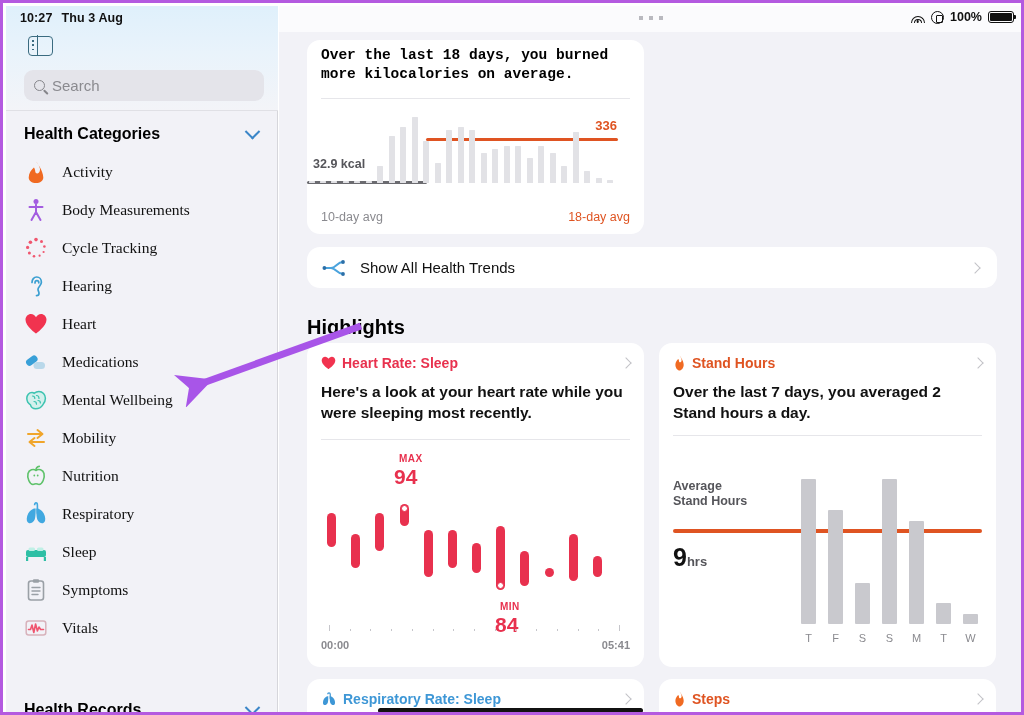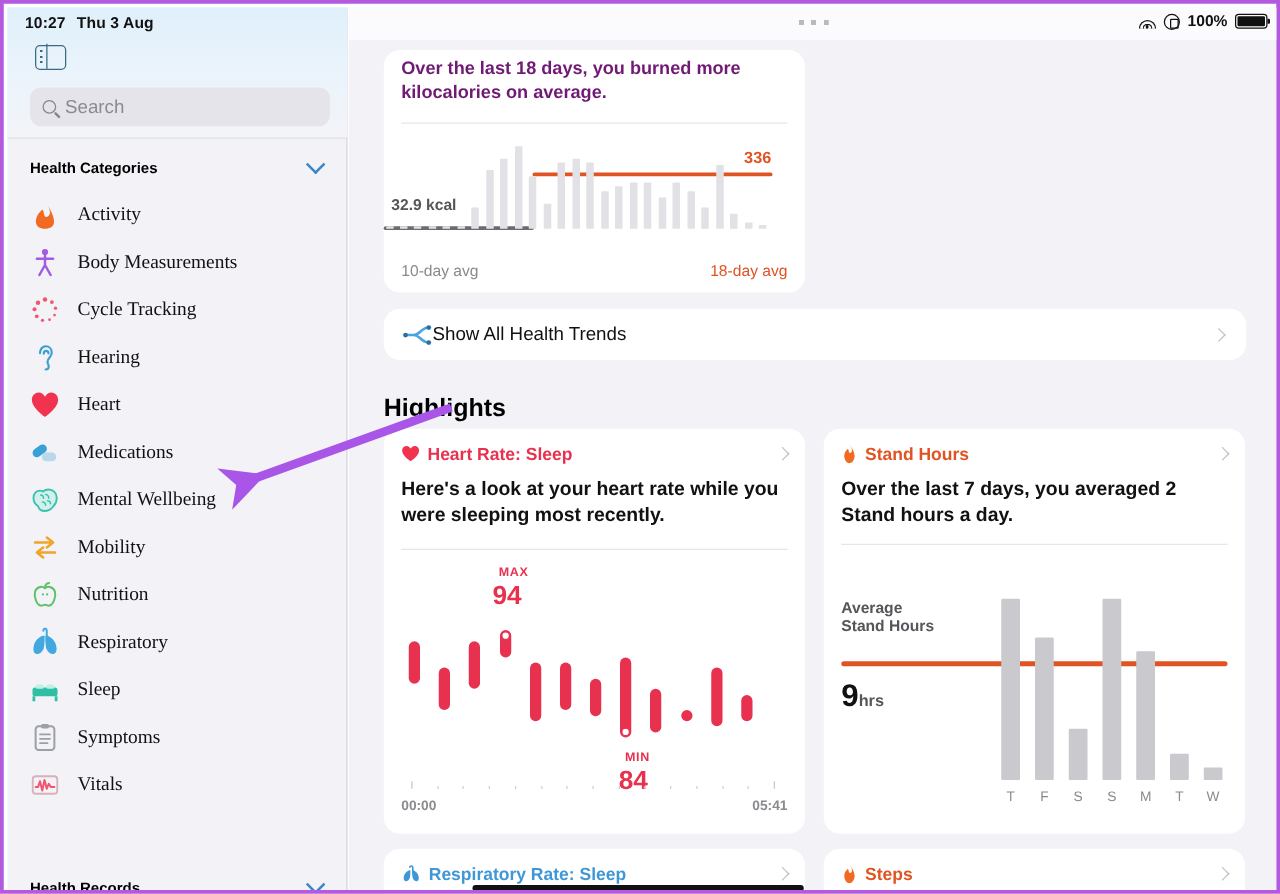--- a/index.html
+++ b/index.html
@@ -67,21 +67,21 @@
   #search-box .mag::after {
     content:""; position:absolute; right:-4px; bottom:-3px;
     width: 5.5px; height: 1.7px; background:#86868b;
     transform: rotate(45deg); border-radius: 1px;
   }
   #search-placeholder { font-size: 15px; color: #8a8a8f; }
 
   .sb-section-head {
     display: flex; align-items: center; justify-content: space-between;
     padding: 0 20px 0 18px;
-    font-size: 12px; font-weight: bold; color: #000;
+    font-size: 16px; font-weight: bold; color: #000;
   }
   #cat-head { position: absolute; left: 0; top: 114px; width: 272px; height: 28px; }
   #rec-head { position: absolute; left: 0; top: 690px; width: 272px; height: 28px; }
   .chevd {
     width: 11px; height: 11px; border-right: 2px solid #3b86c8; border-bottom: 2px solid #3b86c8;
     transform: rotate(45deg) translate(-2px,-2px); cursor: pointer;
   }
 
   #cat-list { position: absolute; left: 0; top: 147px; width: 272px; }
   .cat-item {
@@ -135,41 +135,41 @@
   #scroll-area { position: absolute; left:0; top: 0; width: 745px; height: 709px; }
 
   .card {
     position: absolute; background: #fff; border-radius: 13px;
   }
 
   
   #trend-card { left: 28px; top: 34px; width: 337px; height: 194px; }
   #trend-text {
     position:absolute; left:14px; top: 6px; width: 300px;
-    font-size: 14.5px; font-weight: bold; color:#701a75; line-height:19px;
+    font-size: 14.5px; font-weight: bold; color:#000000; line-height:19px;font-family:Liberation Mono, monospace;
   }
   #trend-divider { position:absolute; left:14px; top:58px; width: 309px; height:1px; background:#e6e6ea;}
   #trend-chart { position:absolute; left:0; top:70px; width: 310px; height: 95px; }
   #trend-chart .bar { position:absolute; bottom: 22px; width: 6px; background:#e2e2e6; border-radius:0.5px;}
   #trend-chart .avg18 { position:absolute; left:119px; top: 28px; width: 192px; height:3.4px;
     background:#df5422; border-radius:2px; }
   #trend-chart .avg10 { position:absolute; left:0px; top: 71px; width: 120px; height:3.4px;
     background:#6b6b70; border-radius:2px; }
   #trend-chart .lbl-336 { position:absolute; right:0px; top: 8px; font-size:13px; font-weight:bold; color:#df5422;}
   #trend-chart .lbl-kcal { position:absolute; left:6px; top: 47px; font-size:12.5px; font-weight:bold; color:#55555a;}
   #trend-foot-l { position:absolute; left:14px; bottom:10px; font-size:12.5px; color:#8a8a8f;}
   #trend-foot-r { position:absolute; right:14px; bottom:10px; font-size:12.5px; color:#df5422;}
 
   
   #show-all {
     left: 28px; top: 241px; width: 690px; height: 41px;
     display:flex; align-items:center; cursor:pointer;
   }
   #show-all .trend-ic { margin-left:15px; width:24px; height:20px; flex:none; }
-  #show-all .lbl { font-size:15px; color:#111;text-align:center; }
+  #show-all .lbl { margin-left:14px; font-size:15px; color:#111;text-align:center; }
   .chev-right {
     width: 8px; height: 8px; border-right:1.8px solid #c2c2c7; border-top:1.8px solid #c2c2c7;
     transform: rotate(45deg);
   }
   #show-all .chev-right { position:absolute; right: 18px; }
 
   #highlights-title {
     position:absolute; left:28px; top:310px;
     font-size:20px; font-weight:bold; color:#000;
   }

